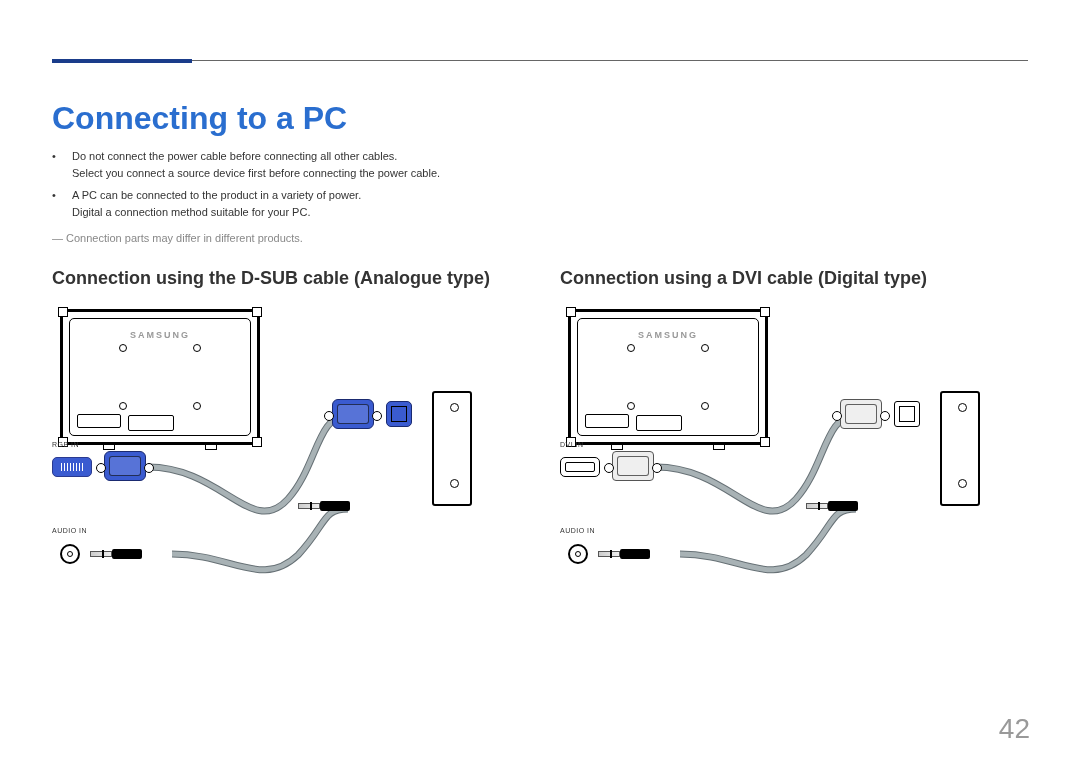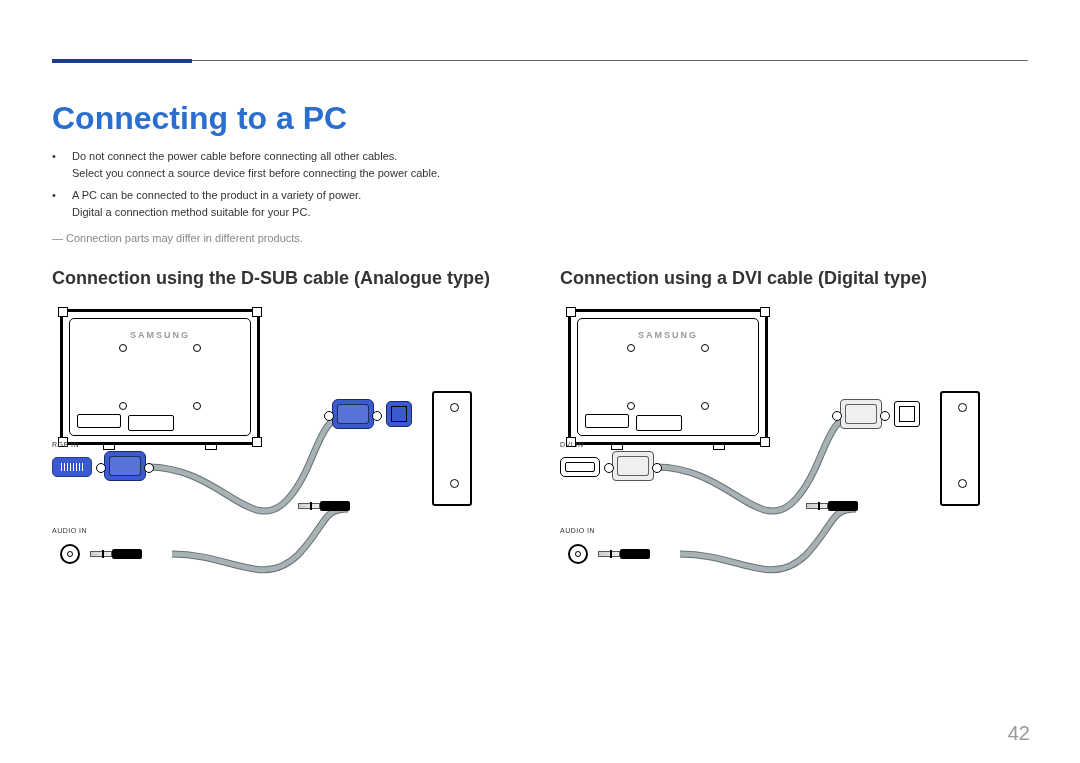--- a/index.html
+++ b/index.html
@@ -274,21 +274,21 @@
       width:22px; height:6px;
       background:linear-gradient(90deg,#ccc,#eee);
       border:0.5px solid #555;
     }
     .miniplug .ring {
       position:absolute; left:-10px; top:1px; width:2px; height:8px; background:#000;
     }
     .page-number {
       position:absolute;
       bottom:18px; right:50px;
-      font-size:20px; color:#999;
+      font-size:28px; color:#999;
     }
   </style>
 </head>
 <body>
 
 <div class="rule-top"></div>
 <div class="rule-accent"></div>
 
 <h1 class="page-title">Connecting to a PC</h1>
 

